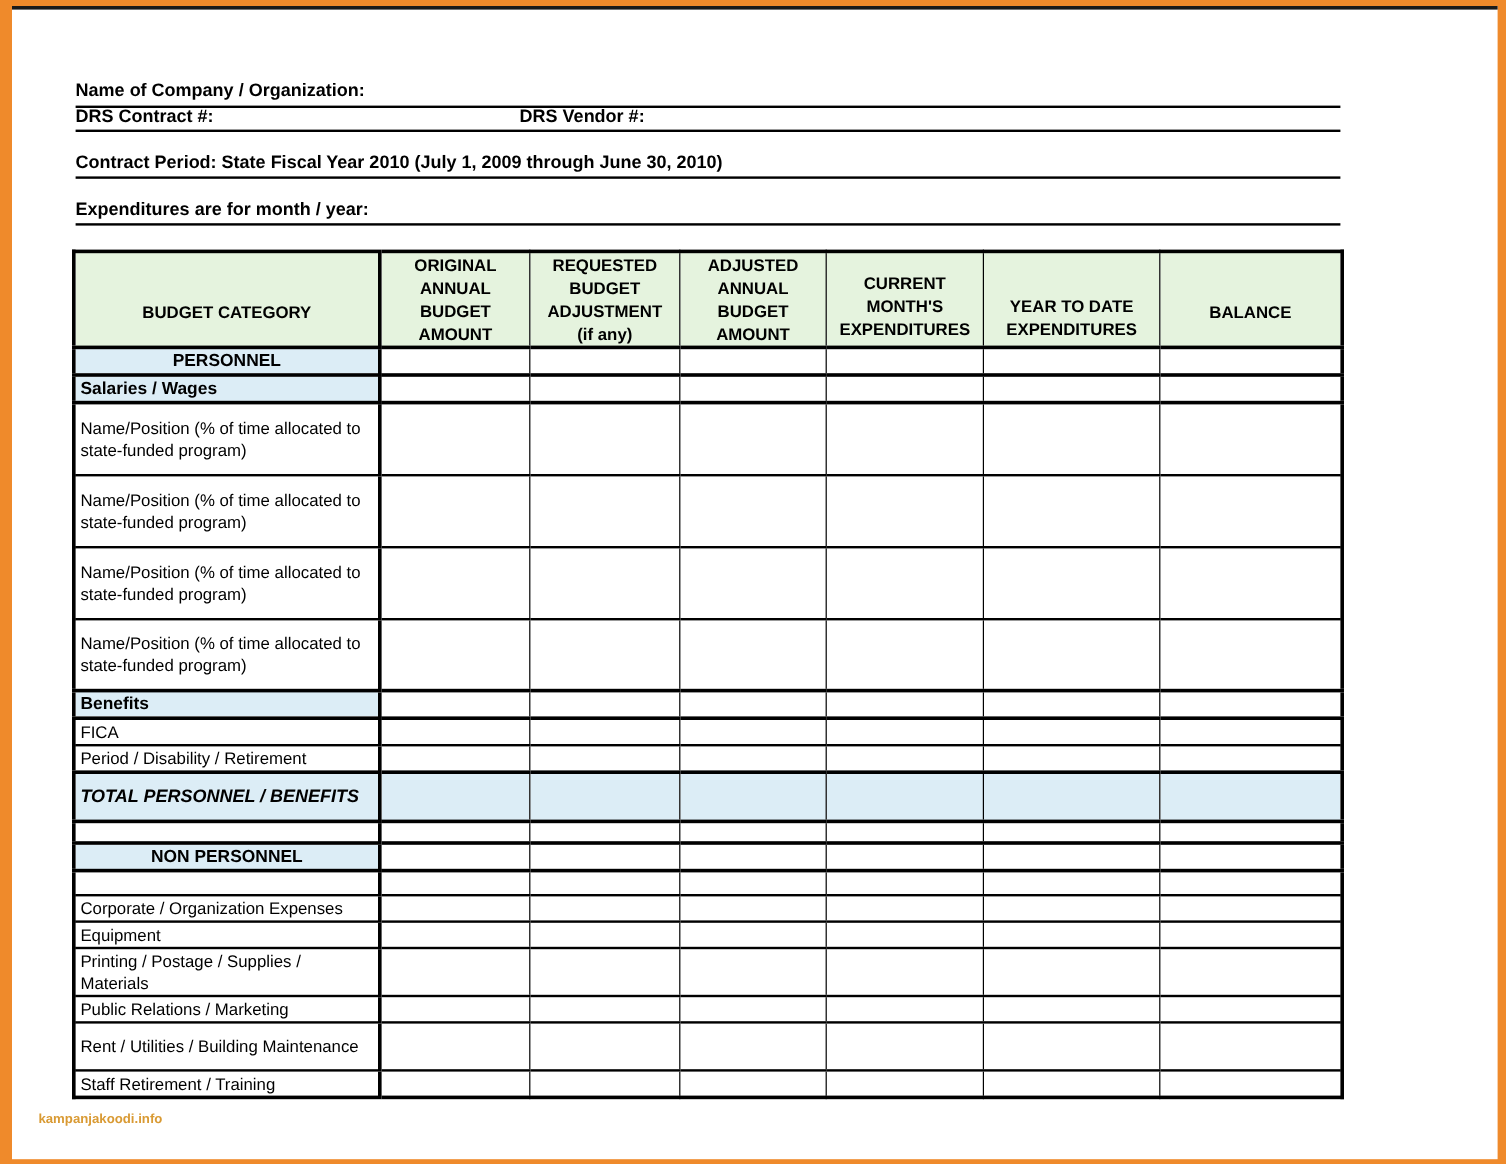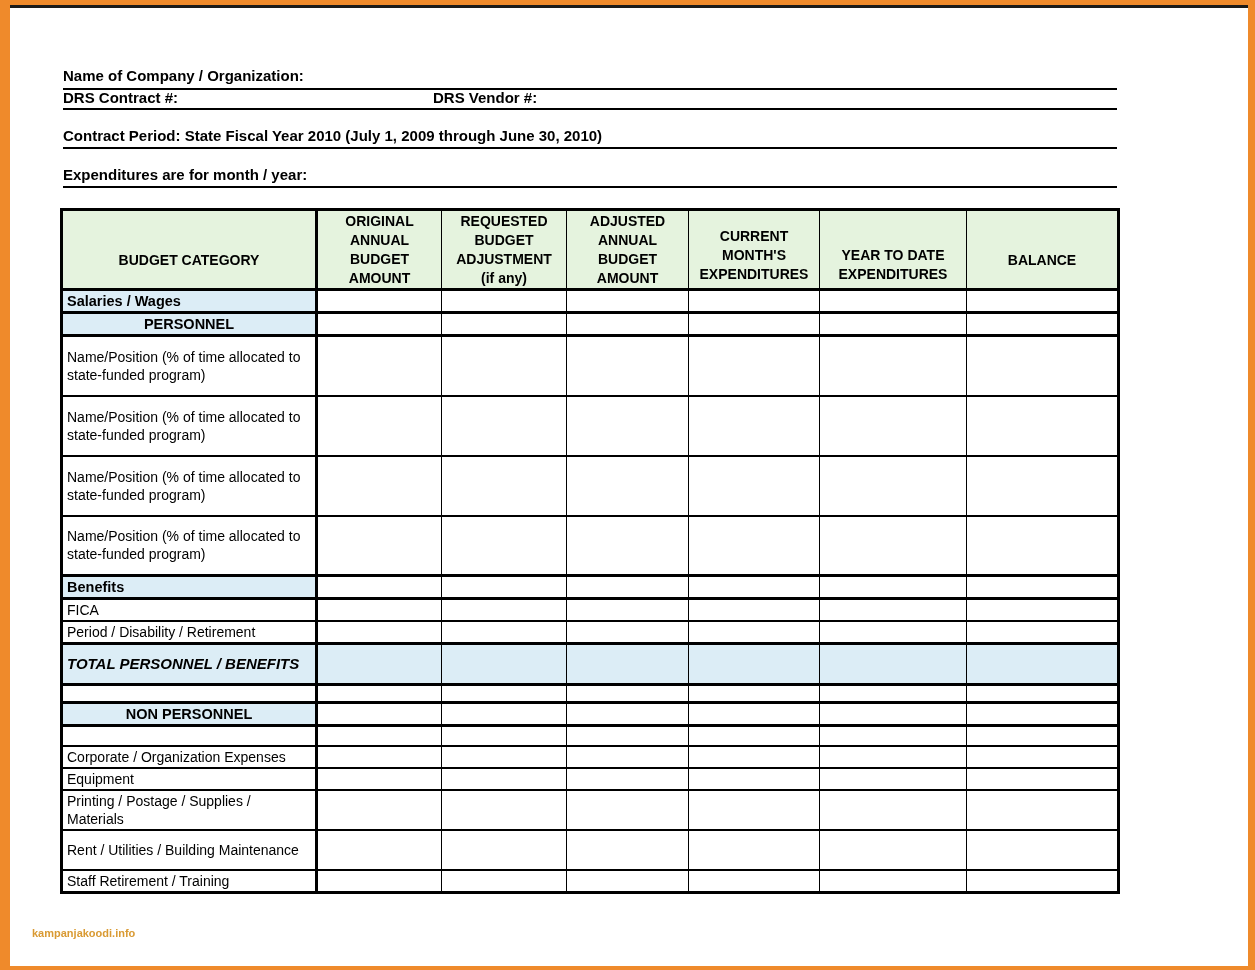--- a/index.html
+++ b/index.html
@@ -120,38 +120,38 @@
 AMOUNT</th>
           <th class="mid">CURRENT
 MONTH'S
 EXPENDITURES</th>
           <th class="mid">YEAR TO DATE
 EXPENDITURES</th>
           <th>BALANCE</th>
         </tr>
       </thead>
       <tbody>
+        <tr class="section center rh20">
+          <td class="cat">PERSONNEL</td>
+          <td class="v"></td>
+            <td class="v"></td>
+            <td class="v"></td>
+            <td class="v"></td>
+            <td class="v"></td>
+            <td class="v"></td>
+        </tr>
         <tr class="section rh22">
           <td class="cat">Salaries / Wages</td>
           <td class="v"></td>
             <td class="v"></td>
             <td class="v"></td>
             <td class="v"></td>
             <td class="v"></td>
             <td class="v"></td>
         </tr>
-        <tr class="section center rh20">
-          <td class="cat">PERSONNEL</td>
-          <td class="v"></td>
-            <td class="v"></td>
-            <td class="v"></td>
-            <td class="v"></td>
-            <td class="v"></td>
-            <td class="v"></td>
-        </tr>
         <tr class="rh60">
           <td class="cat">Name/Position (% of time allocated to state-funded program)</td>
           <td class="v"></td>
             <td class="v"></td>
             <td class="v"></td>
             <td class="v"></td>
             <td class="v"></td>
             <td class="v"></td>
         </tr>
         <tr class="rh60">
@@ -264,20 +264,29 @@
         </tr>
         <tr class="rh40">
           <td class="cat">Printing / Postage / Supplies / Materials</td>
           <td class="v"></td>
             <td class="v"></td>
             <td class="v"></td>
             <td class="v"></td>
             <td class="v"></td>
             <td class="v"></td>
         </tr>
+        <tr class="rh20">
+          <td class="cat">Public Relations / Marketing</td>
+          <td class="v"></td>
+            <td class="v"></td>
+            <td class="v"></td>
+            <td class="v"></td>
+            <td class="v"></td>
+            <td class="v"></td>
+        </tr>
         <tr class="rh40">
           <td class="cat">Rent / Utilities / Building Maintenance</td>
           <td class="v"></td>
             <td class="v"></td>
             <td class="v"></td>
             <td class="v"></td>
             <td class="v"></td>
             <td class="v"></td>
         </tr>
         <tr class="rh22">

